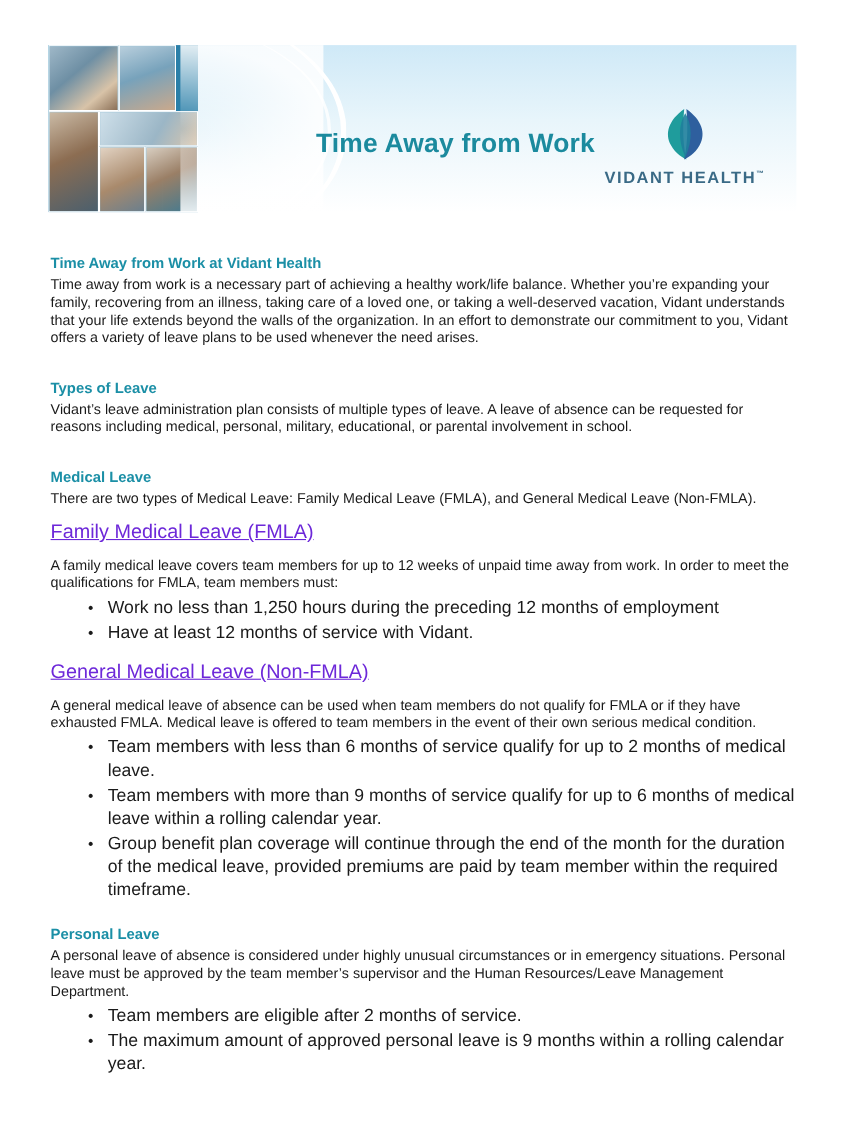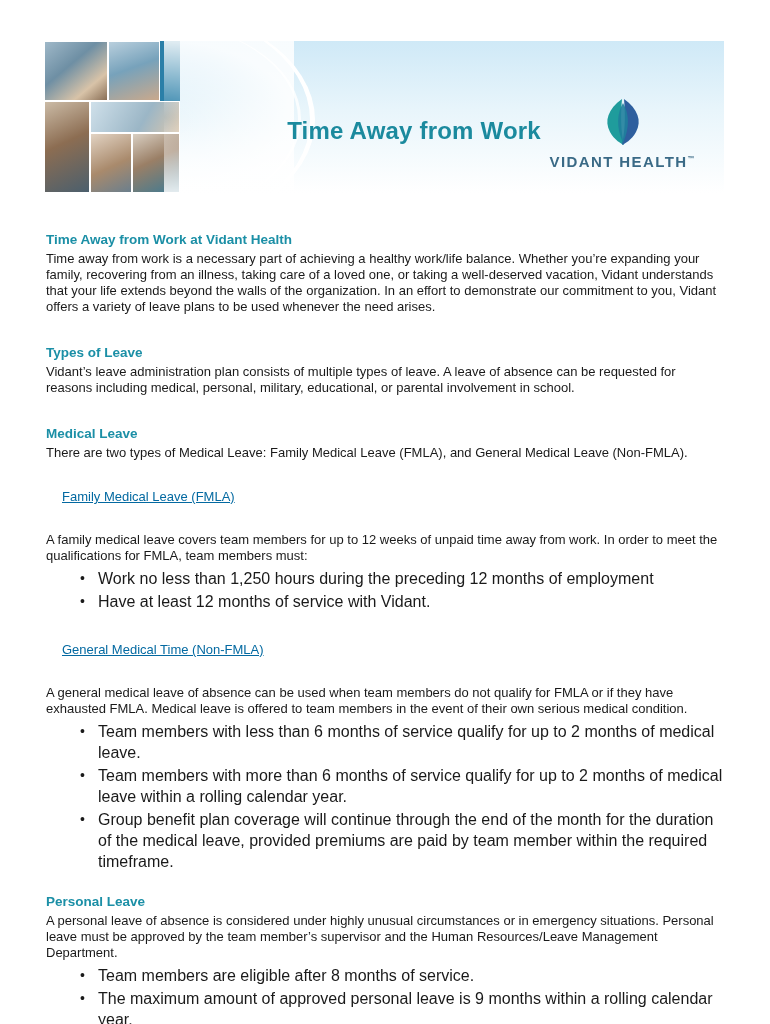--- a/index.html
+++ b/index.html
@@ -143,24 +143,24 @@
   p.body {
     font-size: 13px;
     line-height: 16px;
     margin: 0 0 0 0;
     color: #1a1a1a;
   }
   .spacer-lg { height: 30px; }
   .spacer-md { height: 20px; }
   .spacer-sm { height: 12px; }
   .subhead {
-    font-size: 13px;
-    color: #0369a1;
+    font-size: 18px;
+    color: #6d28d9;
     text-decoration: underline;
-    margin: 16px;
+    margin: 0;
   }
   ul.bullets {
     margin: 4px 0 0 0;
     padding-left: 52px;
     list-style: none;
   }
   ul.bullets li {
     font-size: 16px;
     line-height: 21px;
     position: relative;
@@ -228,36 +228,36 @@
 
     <p class="body">A family medical leave covers team members for up to 12 weeks of unpaid time away from work.  In order to meet the qualifications for FMLA, team members must:</p>
 
     <ul class="bullets">
       <li>Work no less than 1,250 hours during the preceding 12 months of employment</li>
       <li>Have at least 12 months of service with Vidant.</li>
     </ul>
 
     <div class="spacer-sm"></div>
 
-    <p class="subhead">General Medical Time (Non-FMLA)</p>
+    <p class="subhead">General Medical Leave (Non-FMLA)</p>
 
     <div class="spacer-sm"></div>
 
     <p class="body">A general medical leave of absence can be used when team members do not qualify for FMLA or if they have exhausted FMLA.  Medical leave is offered to team members in the event of their own serious medical condition.</p>
 
     <ul class="bullets">
       <li>Team members with less than 6 months of service qualify for up to 2 months of medical leave.</li>
-      <li>Team members with more than 6 months of service qualify for up to 2 months of medical leave within a rolling calendar year.</li>
+      <li>Team members with more than 9 months of service qualify for up to 6 months of medical leave within a rolling calendar year.</li>
       <li>Group benefit plan coverage will continue through the end of the month for the duration of the medical leave, provided premiums are paid by team member within the required timeframe.</li>
     </ul>
 
     <div class="spacer-md"></div>
 
     <h2 class="section">Personal Leave</h2>
     <p class="body">A personal leave of absence is considered under highly unusual circumstances or in emergency situations. Personal leave must be approved by the team member’s supervisor and the Human Resources/Leave Management Department.</p>
 
     <ul class="bullets">
-      <li>Team members are eligible after 8 months of service.</li>
+      <li>Team members are eligible after 2 months of service.</li>
       <li>The maximum amount of approved personal leave is 9 months within a rolling calendar year.</li>
     </ul>
 
   </div>
 </div>
 
 </body></html>

